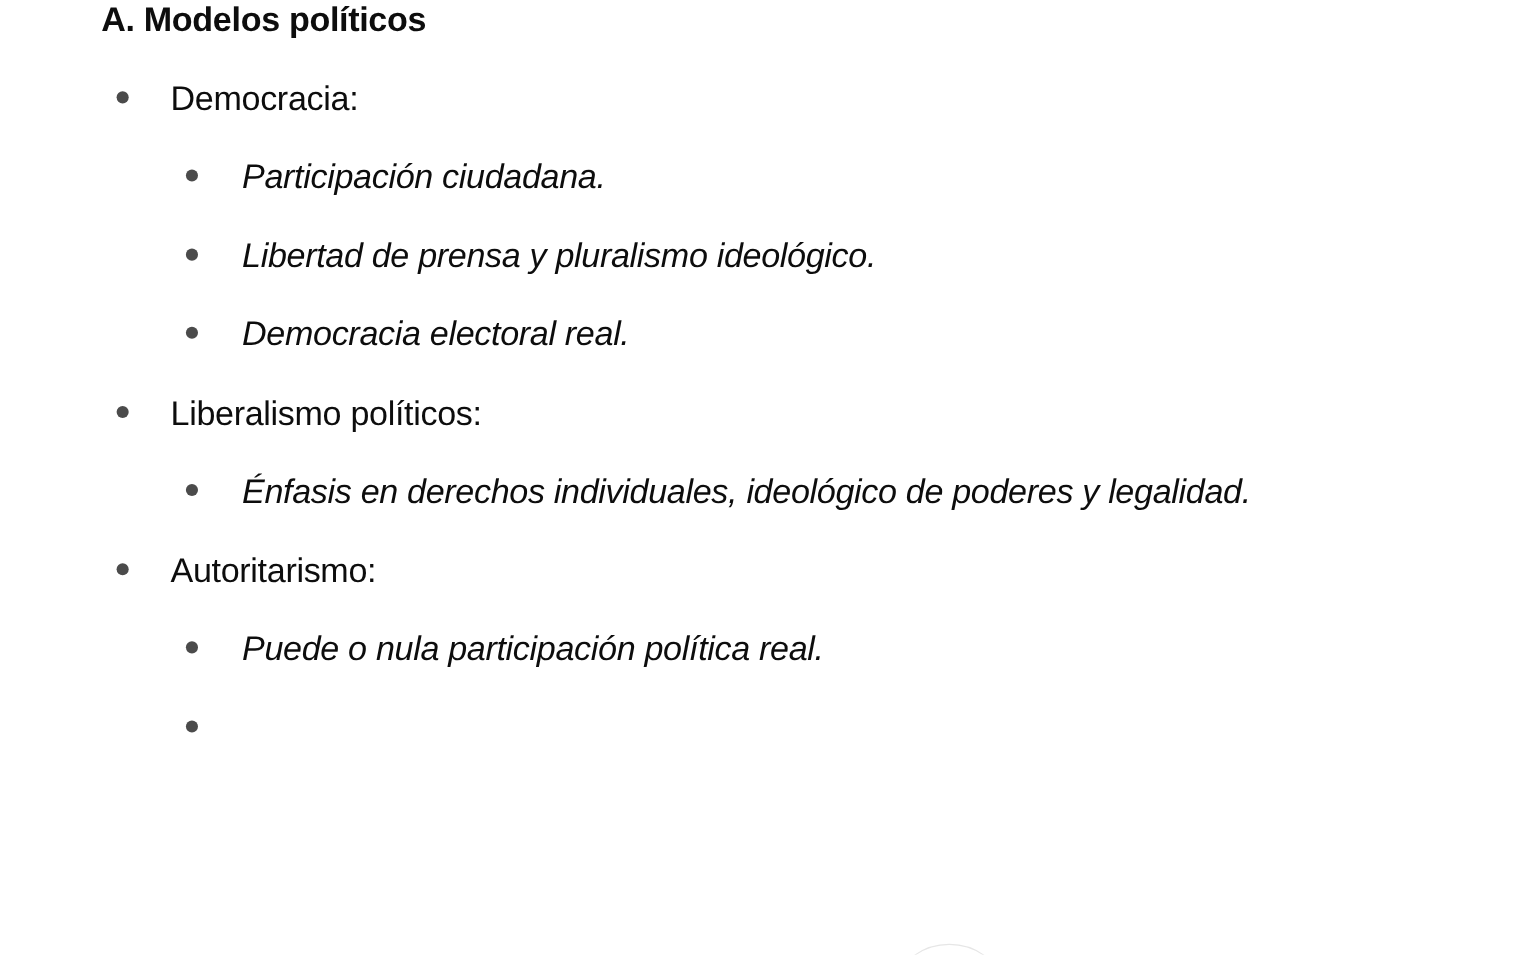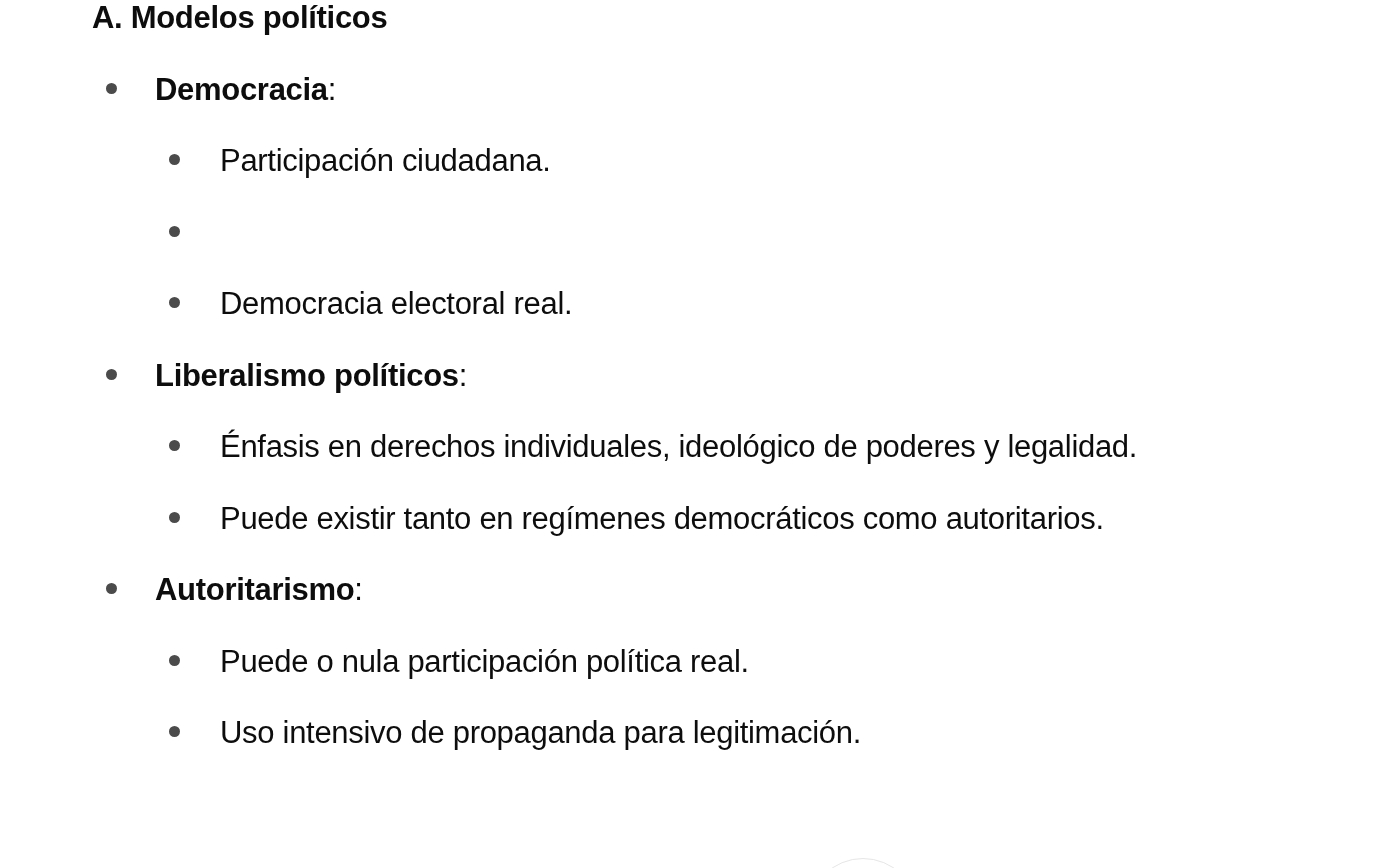--- a/index.html
+++ b/index.html
@@ -23,28 +23,28 @@
     position:relative;
     height:41px;line-height:41px;
     margin:0 0 30.5px 0;
     font-size:31px;
     letter-spacing:-0.3px;
     white-space:nowrap;
     font-weight:400;
   }
   .heading{font-weight:700;}
   .l1{padding-left:63px;}
-  .l2{padding-left:128px;}
+  .l2{padding-left:128px;font-style:italic;}
   .dot{
     position:absolute;top:14px;width:11px;height:11px;border-radius:50%;
     background:var(--bullet);
   }
   .l1 .dot{left:14px;}
   .l2 .dot{left:77px;}
-  .lbl{font-weight:700;}
+  .lbl{font-weight:400;}
   .sfx{font-weight:400;}
   .scroll-btn{
     position:absolute;left:808px;top:858px;
     width:110px;height:110px;border-radius:50%;
     background:var(--background);
     border:1.5px solid var(--scroll-button-border);
   }
 </style>
 </head>
 <body>
@@ -56,47 +56,43 @@
   <div class="line l1">
     <span class="dot"></span>
     <span class="lbl">Democracia</span><span class="sfx">:</span>
   </div>
   <div class="line l2">
     <span class="dot"></span>
     <span>Participación ciudadana.</span>
   </div>
   <div class="line l2">
     <span class="dot"></span>
+    <span>Libertad de prensa y pluralismo ideológico.</span>
   </div>
   <div class="line l2">
     <span class="dot"></span>
     <span>Democracia electoral real.</span>
   </div>
 
   <div class="line l1">
     <span class="dot"></span>
     <span class="lbl">Liberalismo políticos</span><span class="sfx">:</span>
   </div>
   <div class="line l2">
     <span class="dot"></span>
     <span>Énfasis en derechos individuales, ideológico de poderes y legalidad.</span>
   </div>
-  <div class="line l2">
-    <span class="dot"></span>
-    <span>Puede existir tanto en regímenes democráticos como autoritarios.</span>
-  </div>
 
   <div class="line l1">
     <span class="dot"></span>
     <span class="lbl">Autoritarismo</span><span class="sfx">:</span>
   </div>
   <div class="line l2">
     <span class="dot"></span>
     <span>Puede o nula participación política real.</span>
   </div>
   <div class="line l2">
     <span class="dot"></span>
-    <span>Uso intensivo de propaganda para legitimación.</span>
   </div>
 
 </main>
 
 <button class="scroll-btn" aria-label="scroll to bottom"></button>
 
 </body></html>

